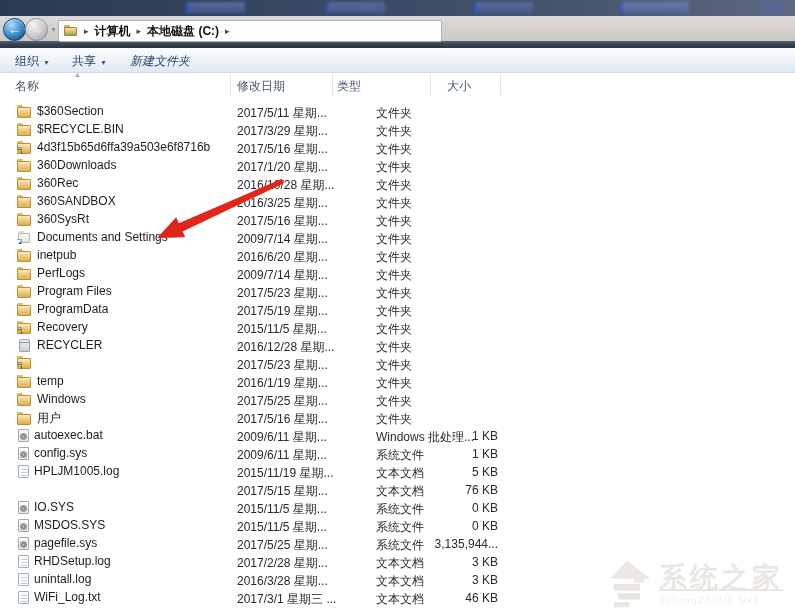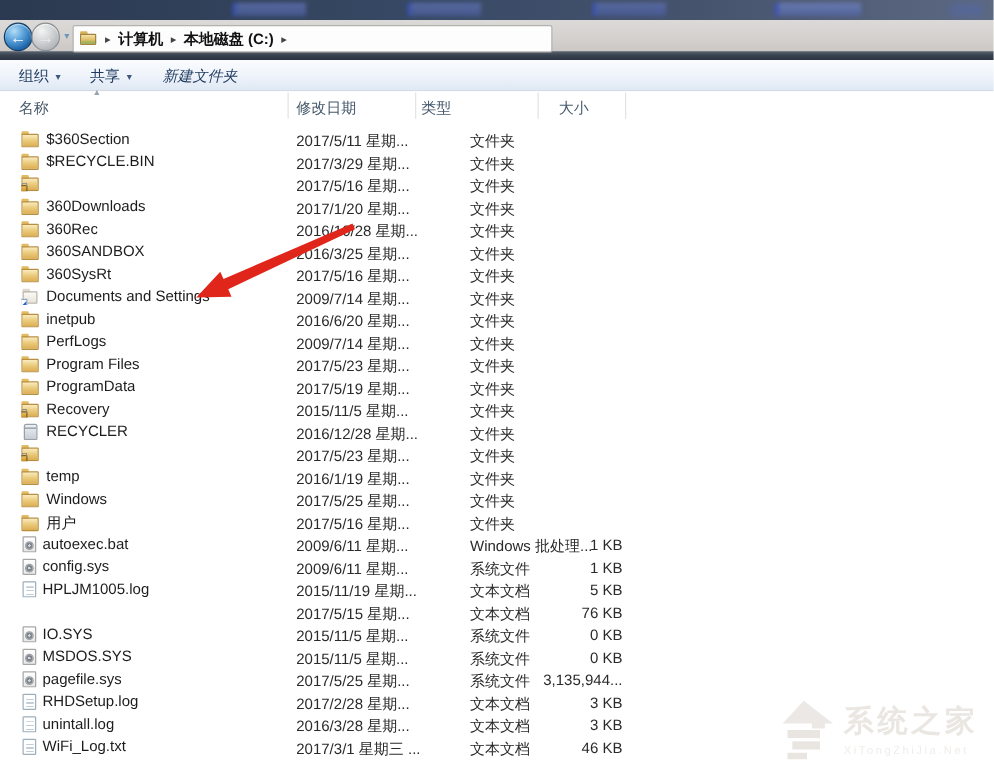--- a/index.html
+++ b/index.html
@@ -135,21 +135,21 @@
   
   .anno{position:absolute;left:0;top:0;width:795px;height:616px;pointer-events:none;z-index:20;}
 
   
   .watermark{
     position:absolute;right:12px;bottom:6px;display:flex;align-items:center;gap:6px;
     color:#e9e6e2;z-index:15;
   }
   .wm-house{width:52px;height:52px;flex:none;}
   .wm-text{display:flex;flex-direction:column;align-items:flex-start;}
-  .wm-title{font-size:24px;font-weight:bold;letter-spacing:3px;line-height:30px;color:#eae7e3;}
+  .wm-title{font-size:28px;font-weight:bold;letter-spacing:3px;line-height:30px;color:#eae7e3;text-decoration:underline;}
   .wm-sub{font-size:9px;letter-spacing:2px;color:#f0edea;margin-top:2px;}
 </style>
 </head>
 <body>
 
 <div class="top-strip">
   <div class="bg-tab"></div>
   <div class="bg-tab"></div>
   <div class="bg-tab"></div>
   <div class="bg-tab"></div>
@@ -221,20 +221,21 @@
     <span class="cell-date">2017/3/29 星期...</span>
     <span class="cell-type">文件夹</span>
     <span class="cell-size"></span>
   </div>
 
   <div class="row">
     <span class="cell-name">
       <span class="ic ic-folder-lock">
             <i class="ov"></i>
           </span>
+      <span class="nm">4d3f15b65d6ffa39a503e6f8716b</span>
     </span>
     <span class="cell-date">2017/5/16 星期...</span>
     <span class="cell-type">文件夹</span>
     <span class="cell-size"></span>
   </div>
 
   <div class="row">
     <span class="cell-name">
       <span class="ic ic-folder"></span>
       <span class="nm">360Downloads</span>

